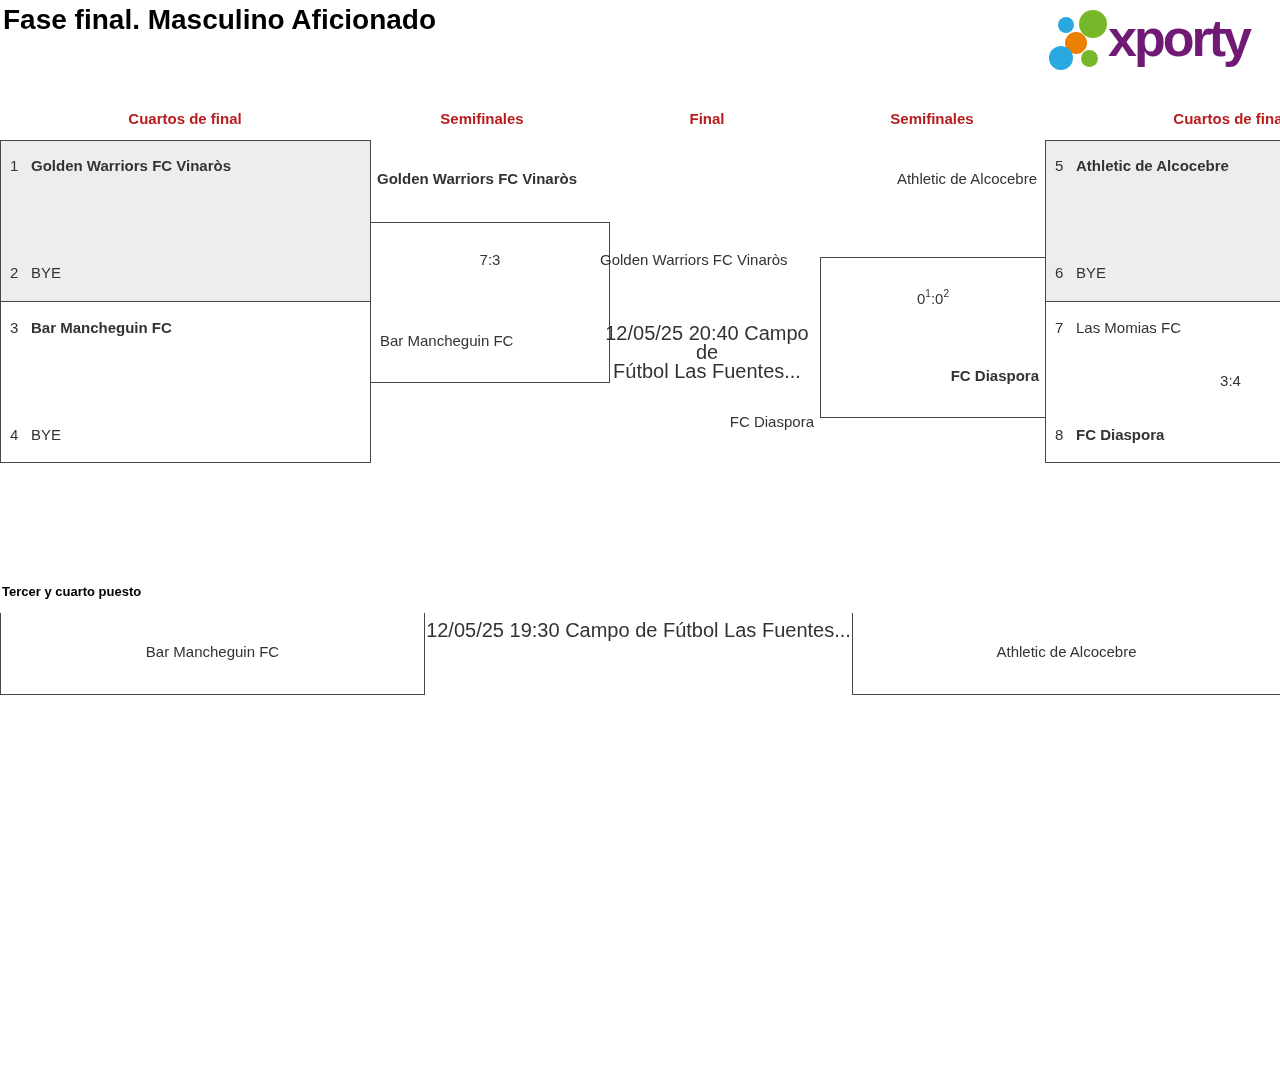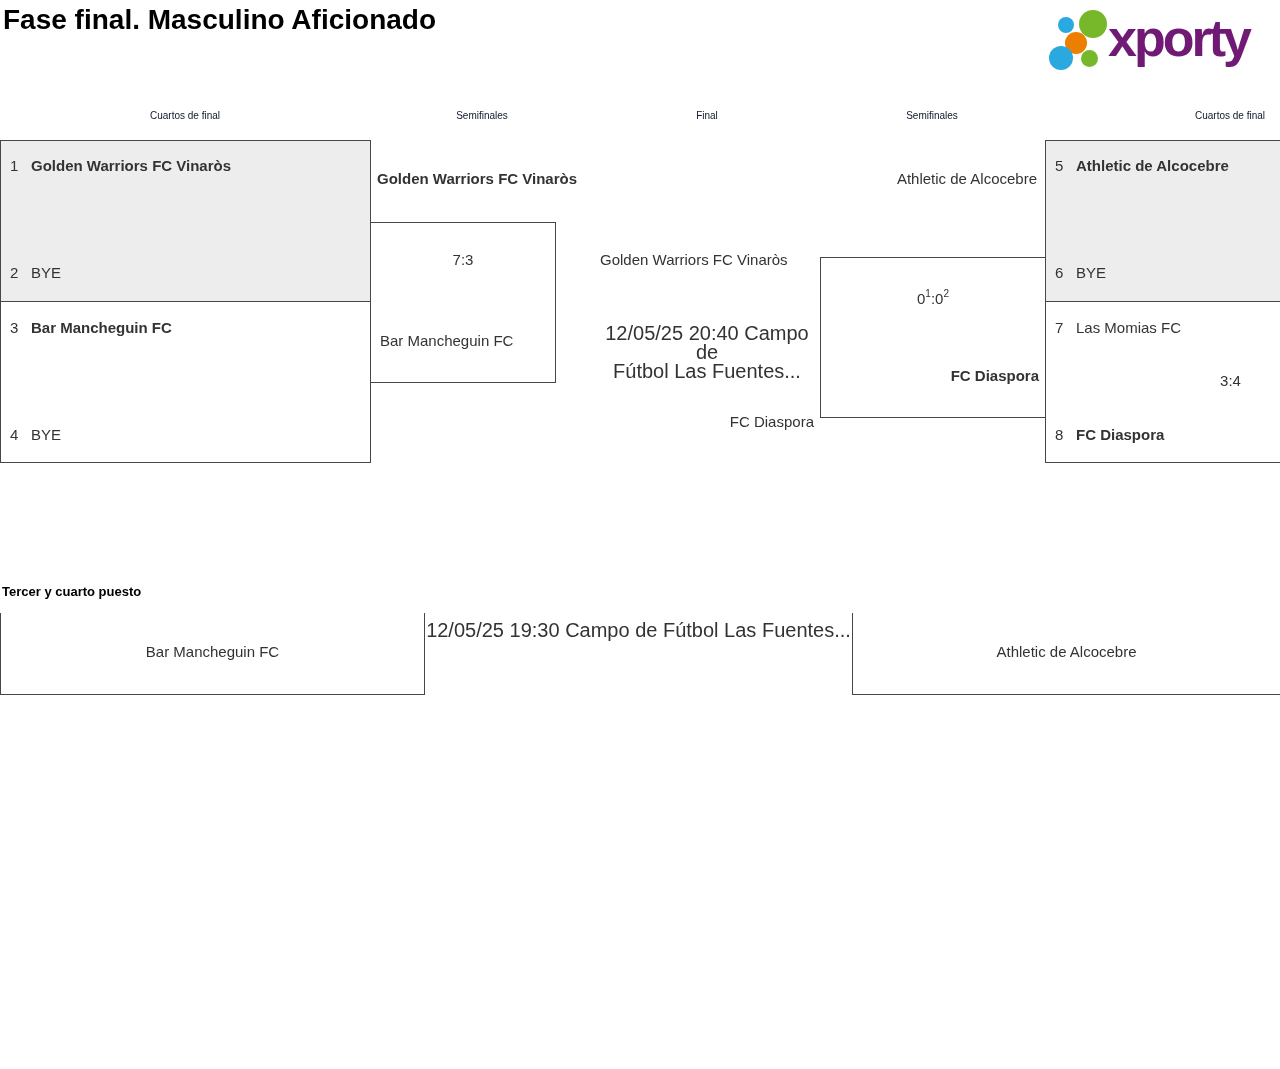--- a/index.html
+++ b/index.html
@@ -29,21 +29,21 @@
   .dot-green-sm  { left: 35px; top: 50px; width: 17px; height: 17px; background: #76b82a; }
   .logo-text {
     position: absolute; left: 62px; top: 8px;
     font-size: 52px; font-weight: bold; letter-spacing: -3px;
     color: #701a75; line-height: 60px;
   }
 
   
   .round-header {
     position: absolute; top: 110px; transform: translateX(-50%);
-    font-size: 10px; font-weight: normal; color: #0f172a; white-space: nowrap;
+    font-size: 15px; font-weight: bold; color: #b91c1c; white-space: nowrap;
   }
 
   
   .box { position: absolute; border: 1px solid #464646; background: #fff; }
   .box.gray { background: #ededee; }
   .trow {
     position: absolute; left: 9px; right: 6px;
     display: flex; align-items: baseline; gap: 8px;
     font-size: 15px; line-height: 16px; white-space: nowrap;
   }
@@ -111,21 +111,21 @@
       <span class="winner">Bar Mancheguin FC</span>
     </div>
     <div class="trow" style="top:125px;">
       <span class="seed">4</span>
       <span>BYE</span>
     </div>
   </div>
 
   <div class="float-label winner" style="left:377px; top:171px;">Golden Warriors FC Vinaròs</div>
 
-  <div class="box" style="left:370px; top:222px; width:186px; height:161px;padding-left:16px;">
+  <div class="box" style="left:370px; top:222px; width:240px; height:161px;padding-left:16px;">
     <div class="score-row" style="top:29px;">7:3</div>
     <div class="trow" style="top:110px;">
       <span>Bar Mancheguin FC</span>
     </div>
   </div>
 
   <div class="float-label" style="left:600px; top:252px;">Golden Warriors FC Vinaròs</div>
   <div class="schedule" style="left:594px; width:226px; top:324px;">
     <div>12/05/25 20:40 Campo de</div>
     <div>Fútbol Las Fuentes...</div>

